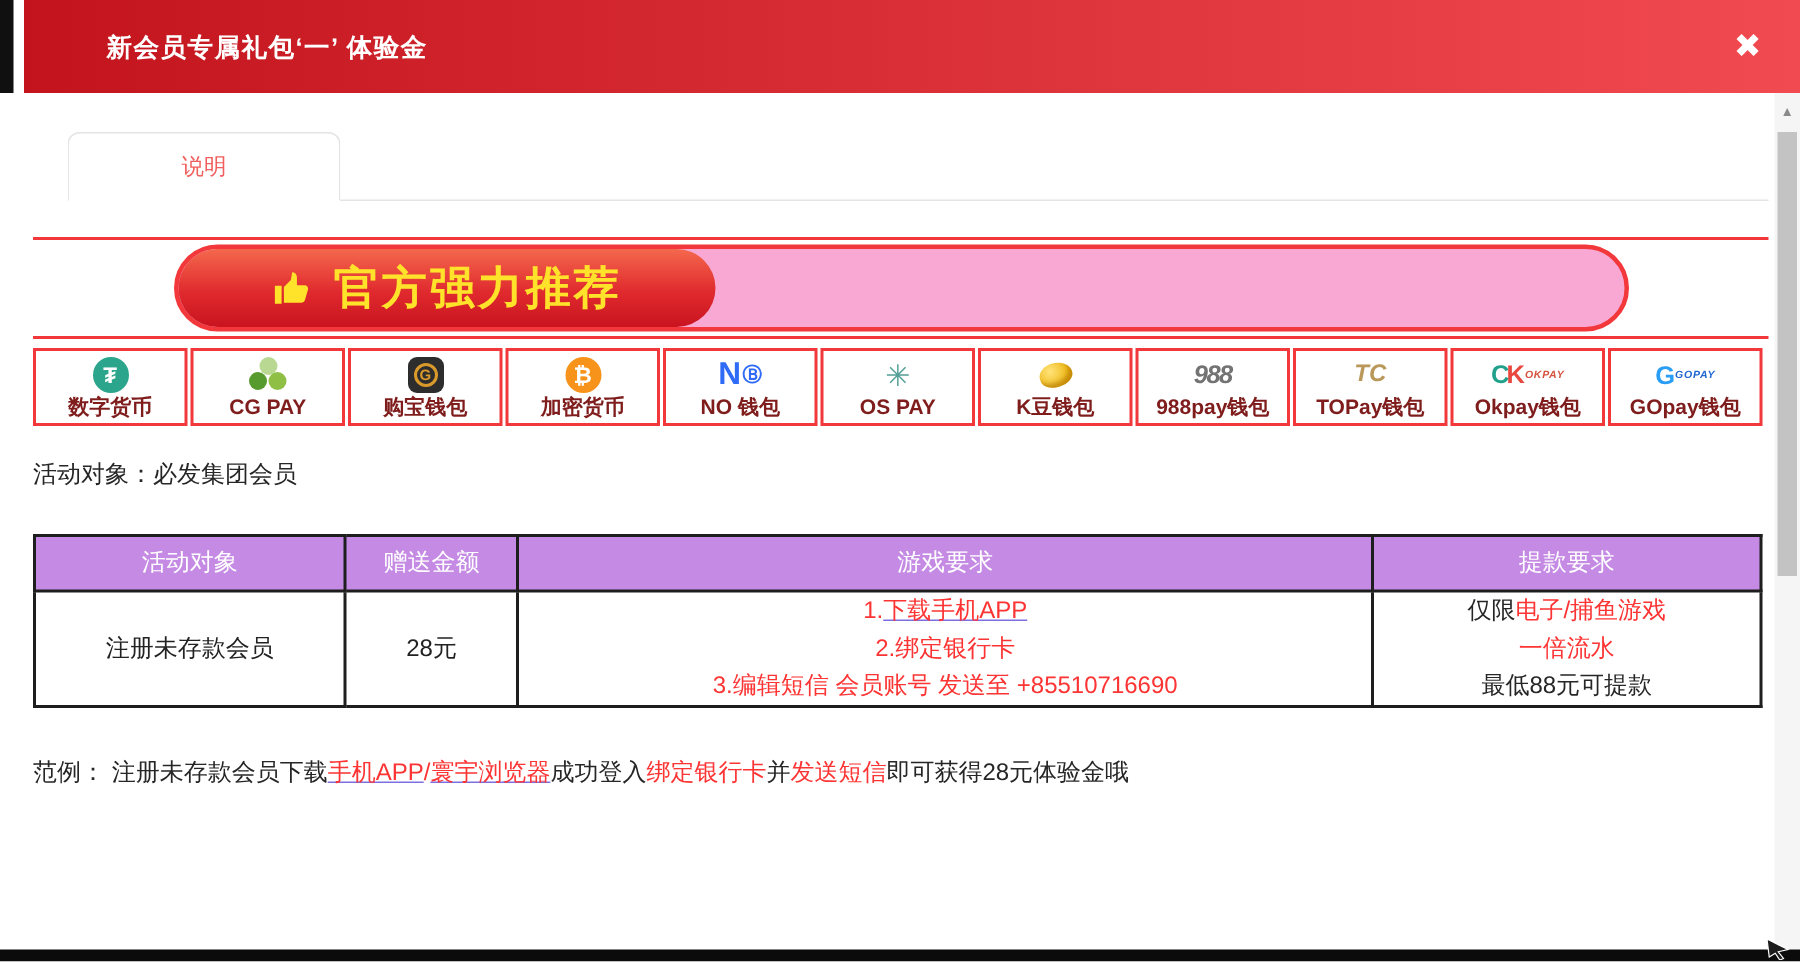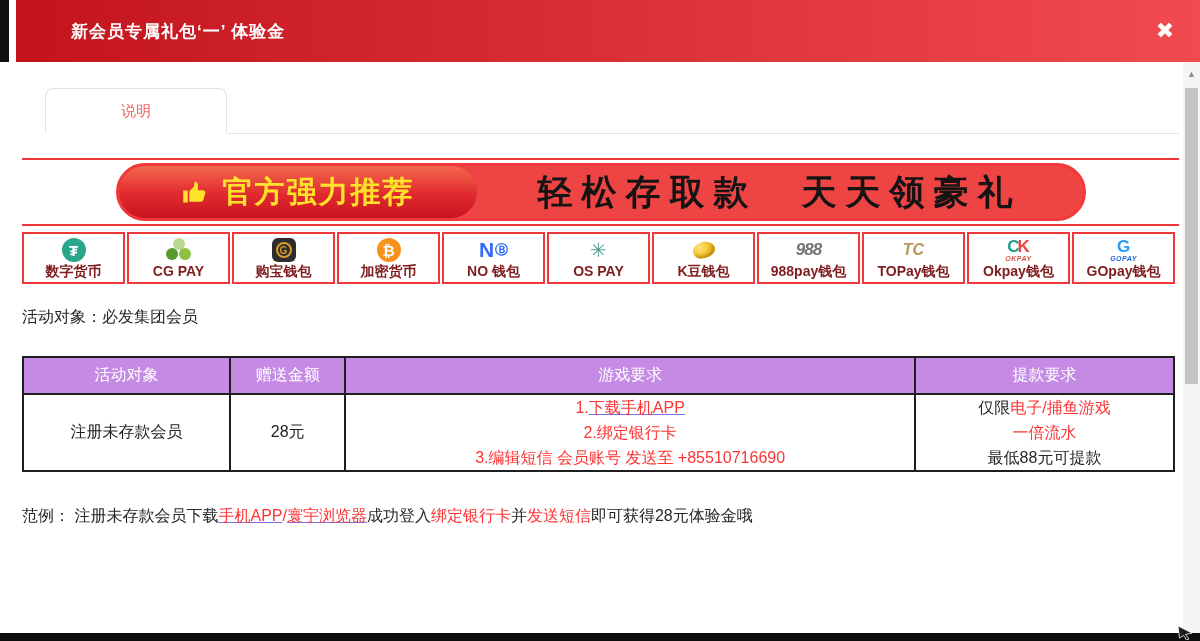--- a/index.html
+++ b/index.html
@@ -27,33 +27,33 @@
   
   .modal{position:absolute;top:62px;left:0;right:17px;bottom:8px;background:#fff;overflow:hidden;}
   .tabbar{margin:26px 4px 0 45px;height:46px;position:relative;border-bottom:1px solid #e4e4e4;}
   .tab{position:absolute;left:0;bottom:-1px;width:182px;height:46px;background:#fff;
        border:1px solid #e4e4e4;border-bottom:1px solid #fff;border-radius:8px 8px 0 0;
        display:flex;align-items:center;justify-content:center;color:var(--tab_text);
        font-size:15px;cursor:pointer;}
   .banner-wrap{margin:24px 4px 0 22px;}
   .redline{height:2px;background:var(--accent);}
   .banner{width:970px;height:58px;margin:3px auto;border:3px solid var(--accent);
-       border-radius:34px;background:#ef4444;display:flex;align-items:center;}
+       border-radius:34px;background:#f9a8d4;display:flex;align-items:center;}
   .badge{height:52px;min-width:358px;border-radius:30px;
        background:linear-gradient(180deg,#f4684d 0%,#e02a2e 55%,#c91420 100%);
        display:flex;align-items:center;justify-content:center;gap:12px;}
   .badge-text{color:var(--badge_text);font-size:30px;font-weight:800;letter-spacing:2px;}
   .headline{flex:1;text-align:center;font-size:35px;font-weight:800;color:#141414;letter-spacing:9px;white-space:nowrap;}
   
   .payrow{margin:6px 4px 0 22px;width:1153px;display:grid;grid-template-columns:repeat(11,1fr);gap:2px;}
   .paycell{border:2px solid var(--accent);background:#fff;display:flex;flex-direction:column;
        align-items:center;justify-content:flex-end;padding:3px 0 2px;height:52px;}
   .paylabel{font-size:14px;font-weight:700;color:#7f1d1d;white-space:nowrap;line-height:17px;}
   .pi{height:27px;display:flex;align-items:center;justify-content:center;}
-  .pi-col{flex-direction:column;line-height:1;}
+  .pi-col{flex-direction:row;line-height:1;}
   .circ{width:24px;height:24px;border-radius:50%;color:#fff;display:flex;align-items:center;
        justify-content:center;font-weight:700;font-size:15px;}
   .teal{background:#2ba58c;} .orange{background:#f7931a;}
   .clover{position:relative;width:26px;height:24px;}
   .clover span{position:absolute;border-radius:50%;width:12px;height:12px;}
   .cl1{left:7px;top:0;background:#b9d993;} .cl2{left:0;top:10px;background:#579b2f;} .cl3{left:13px;top:10px;background:#8fc045;}
   .sq-dark{width:24px;height:24px;border-radius:6px;background:#2d2d2d;display:flex;align-items:center;justify-content:center;}
   .gring{width:16px;height:16px;border:2px solid #d99a2b;border-radius:50%;color:#d99a2b;
        font-size:10px;font-weight:800;display:flex;align-items:center;justify-content:center;}
   .no-n{color:#2f6bf6;font-weight:800;font-size:21px;} .no-b{color:#2f6bf6;font-weight:700;font-size:13px;margin-left:1px;}
@@ -99,21 +99,20 @@
 
   <div class="banner-wrap">
     <div class="redline"></div>
     <div class="banner">
       <div class="badge">
         <svg width="30" height="30" viewBox="0 0 20 20">
           <path d="M1.5 9h3v8h-3z M5.5 16.5h7.6c.9 0 1.6-.5 1.8-1.3l1.3-4.4c.3-1.1-.5-2-1.6-2h-3.3V5.3C11.3 3.8 10.2 3 9.2 3L8.6 6.4 5.5 9.6z" fill="#ffe32b"></path>
         </svg>
         <span class="badge-text">官方强力推荐</span>
       </div>
-      <div class="headline">轻松存取款　天天领豪礼</div>
     </div>
     <div class="redline"></div>
   </div>
 
   <div class="payrow">
     <div class="paycell">
       <span class="pi">
           <span class="circ teal">₮</span>
         </span>
       <span class="paylabel">数字货币</span>

